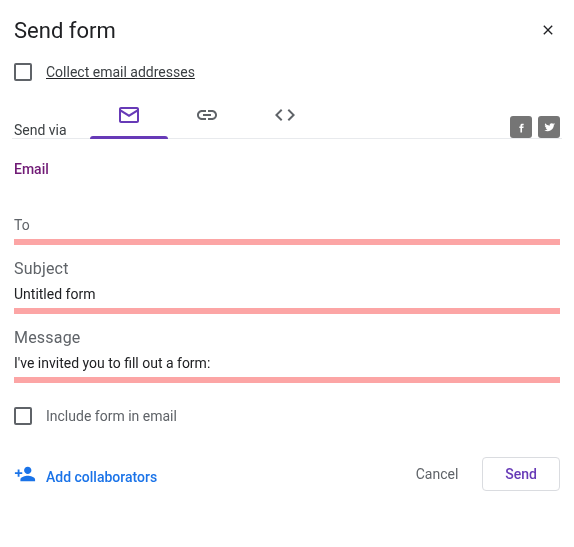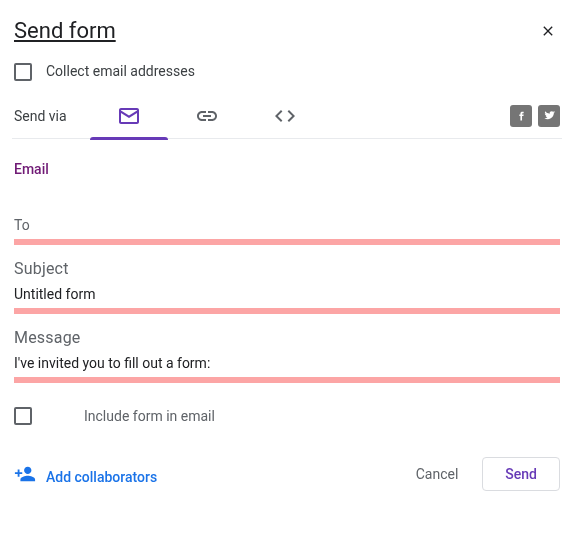--- a/index.html
+++ b/index.html
@@ -6,49 +6,49 @@
   html, body { margin:0; padding:0; }
   body {
     width: 574px;
     height: 547px;
     font-family: Roboto, "Helvetica Neue", Arial, sans-serif;
     color: #202124;
     background: #fff;
     position: relative;
   }
   .dialog { padding: 18px 12px 12px 12px; }
-  .header { display:flex; align-items:center; justify-content:space-between; padding: 0 2px 6px 2px; text-decoration: underline;}
+  .header { display:flex; align-items:flex-start; justify-content:space-between; padding: 0 2px 6px 2px;}
   .title { font-size: 22px; color:#202124; }
   .close { width:24px; height:24px; display:flex; align-items:center; justify-content:center; cursor:pointer; }
-  .collect-row { display:flex; align-items:flex-start; padding: 14px 2px 12px 2px; }
+  .collect-row { display:flex; align-items:center; padding: 14px 2px 12px 2px; text-decoration: underline; }
   .chk {
     width:18px; height:18px; border:2px solid #5f6368; border-radius:2px;
     margin-right:14px; cursor:pointer; flex-shrink:0;
   }
   .collect-label { font-size:14px; color:#3c4043; }
   .sendvia-row {
-    display:flex; align-items:center; border-bottom:1px solid #e8eaed;
+    display:flex; align-items:flex-end; border-bottom:1px solid #e8eaed;
     height:46px; position:relative;
   }
   .sendvia-label { font-size:14px; color:#3c4043; padding-left:2px; width:78px;}
   .tab { width:78px; height:46px; display:flex; align-items:center; justify-content:center; cursor:pointer; position:relative;}
   .tab.active .underline { position:absolute; bottom:-1px; left:0; right:0; height:3px; background:#673ab7; border-radius:3px 3px 0 0;}
   .social { margin-left:auto; display:flex; gap:6px; padding-right:2px;}
   .social-btn { width:22px; height:22px; background:#757575; color:#fff; display:flex; align-items:center; justify-content:center; border-radius:3px; cursor:pointer; font-size:14px; font-weight:bold;}
   .section-title { font-size:14px; font-weight:500; color:#701a75; padding:22px 2px 8px 2px;}
   .field { padding: 14px 2px 0 2px; }
   .field-label { font-size:16px; color:#5f6368; letter-spacing:0.2px; }
   .field-input {
     width:100%; border:none; border-bottom:6px solid #fca5a5; outline:none;
     font-size:14px; color:#202124; padding:8px 0 6px 0; background:transparent;
     font-family:inherit;
   }
   .field-input::placeholder { color:#5f6368; }
   .email-field .field-input { font-size:14px; padding-top:18px; }
-  .include-row { display:flex; align-items:center; padding: 24px 2px 10px 2px; gap: 38px;}
+  .include-row { display:flex; align-items:center; padding: 24px 2px 10px 2px;}
   .include-label { font-size:14px; color:#5f6368; }
   .footer { display:flex; align-items:center; padding: 22px 2px 0 2px;}
   .collab { display:flex; align-items:flex-end; gap:10px; color:#1a73e8; font-size:14px; font-weight:500; cursor:pointer;}
   .footer-actions { margin-left:auto; display:flex; align-items:center; gap:20px;}
   .btn-cancel { font-size:14px; color:#5f6368; cursor:pointer; padding:8px 4px;}
   .btn-send {
     font-size:14px; color:#673ab7; font-weight:500; cursor:pointer;
     padding:8px 22px; border:1px solid #dadce0; border-radius:4px; background:#fff;
   }
   svg { display:block; }

